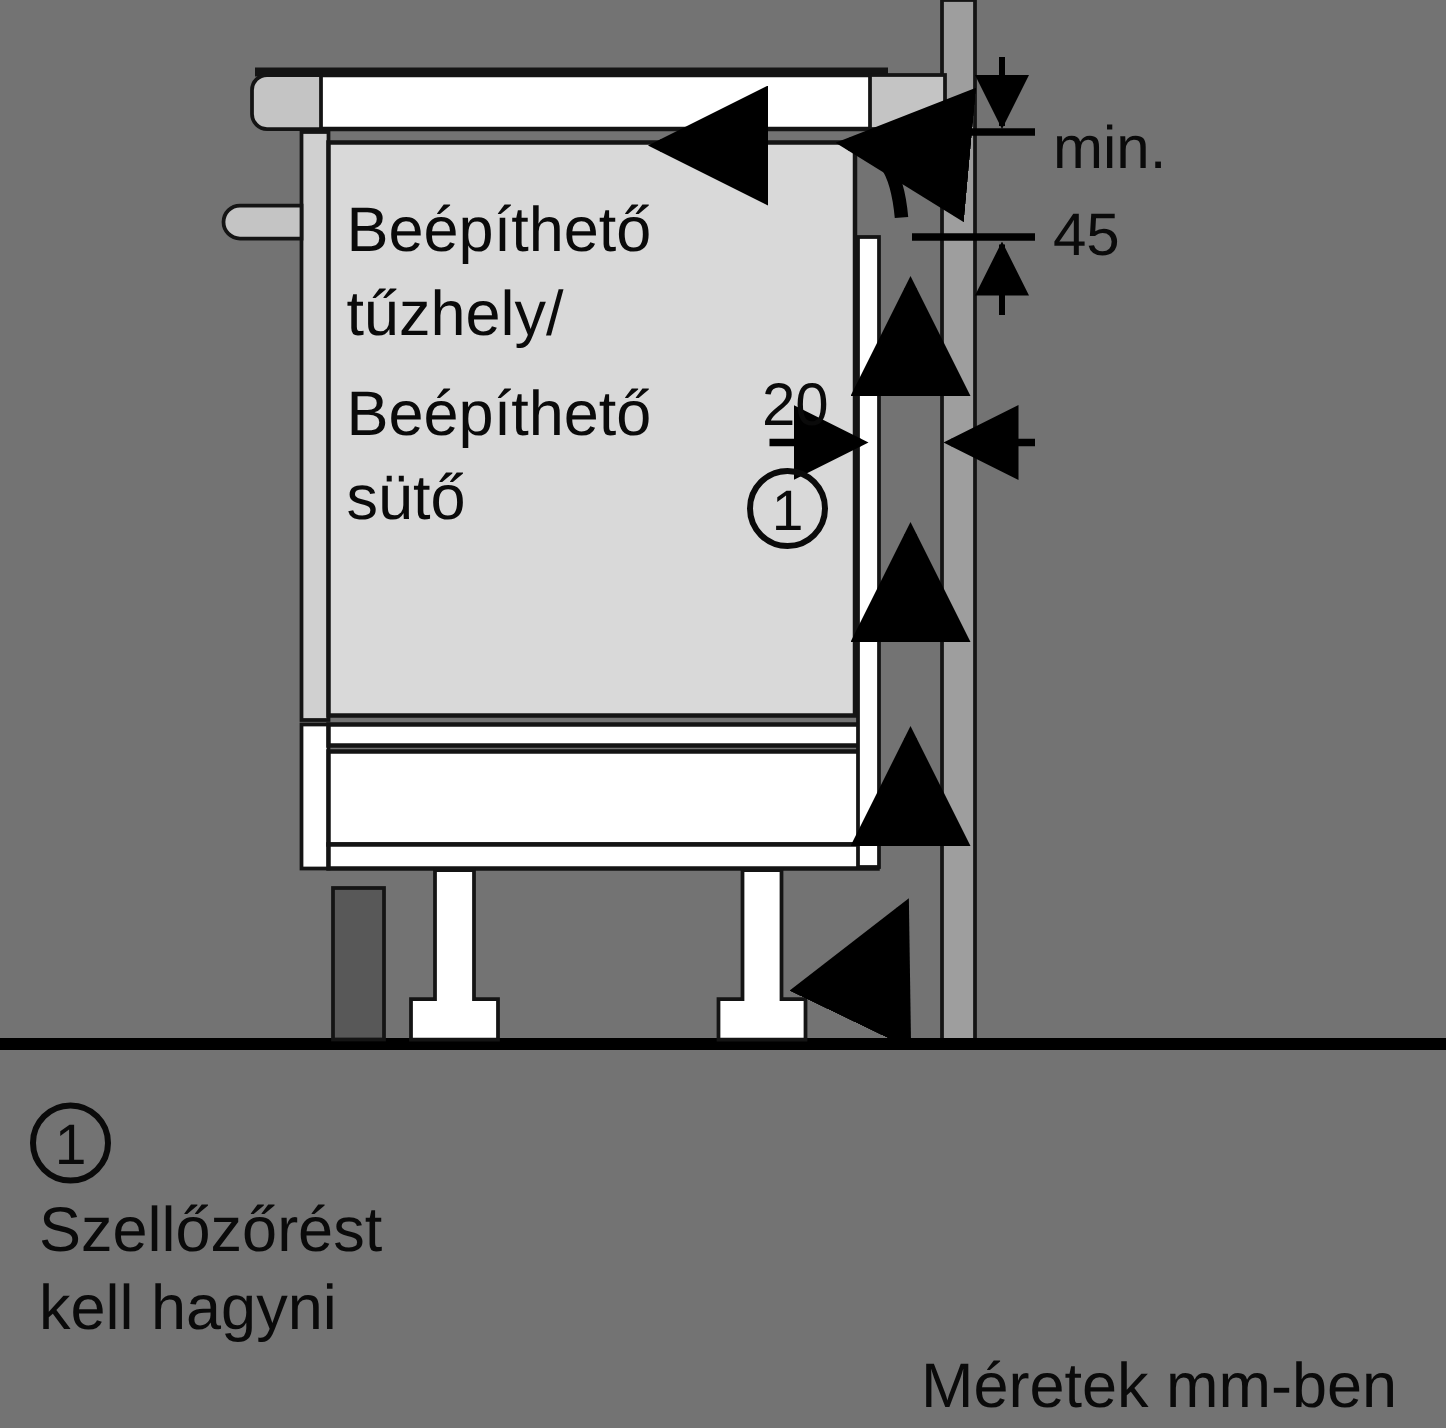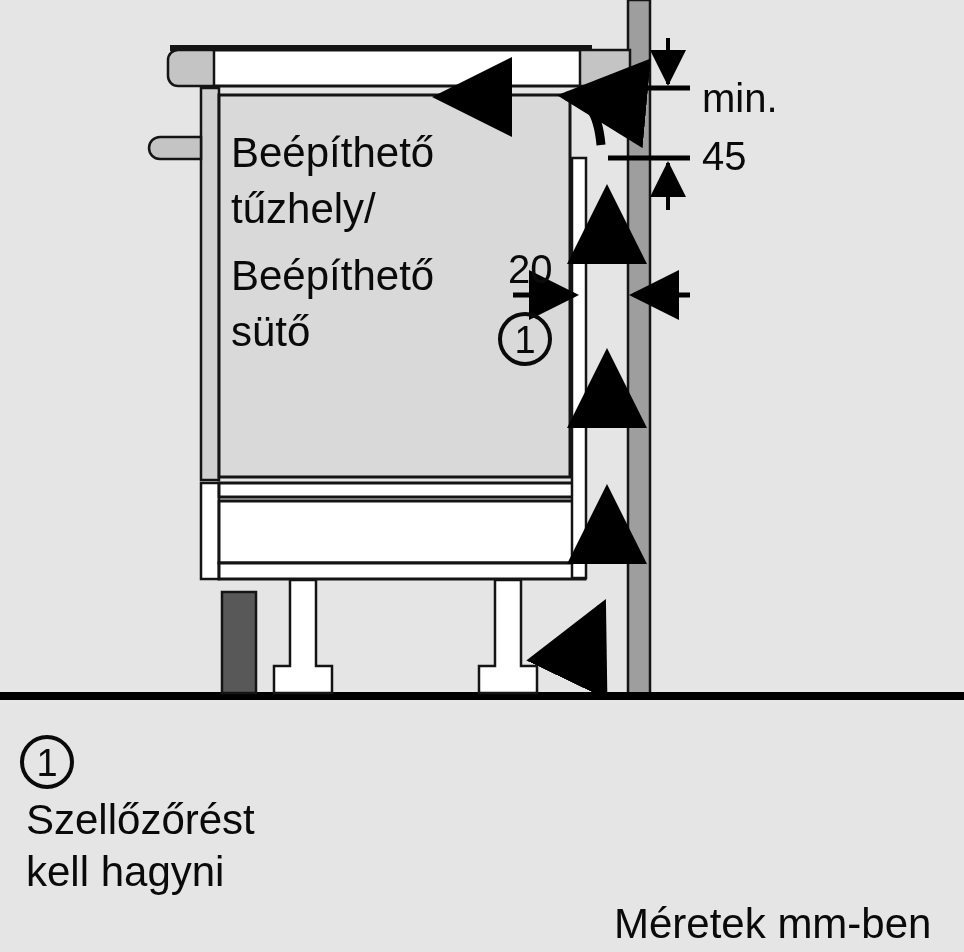--- a/index.html
+++ b/index.html
@@ -9,21 +9,21 @@
     background: #ffffff;
   }
   body {
     font-family: "Liberation Sans", sans-serif;
     color: #000000;
   }
   #stage {
     position: relative;
     width: 964px;
     height: 952px;
-    background: #e5e5e5;
+    background: #737373;
     overflow: hidden;
   }
   #diagram-svg {
     position: absolute;
     left: 0;
     top: 0;
     width: 964px;
     height: 952px;
   }
   .dg-text {

